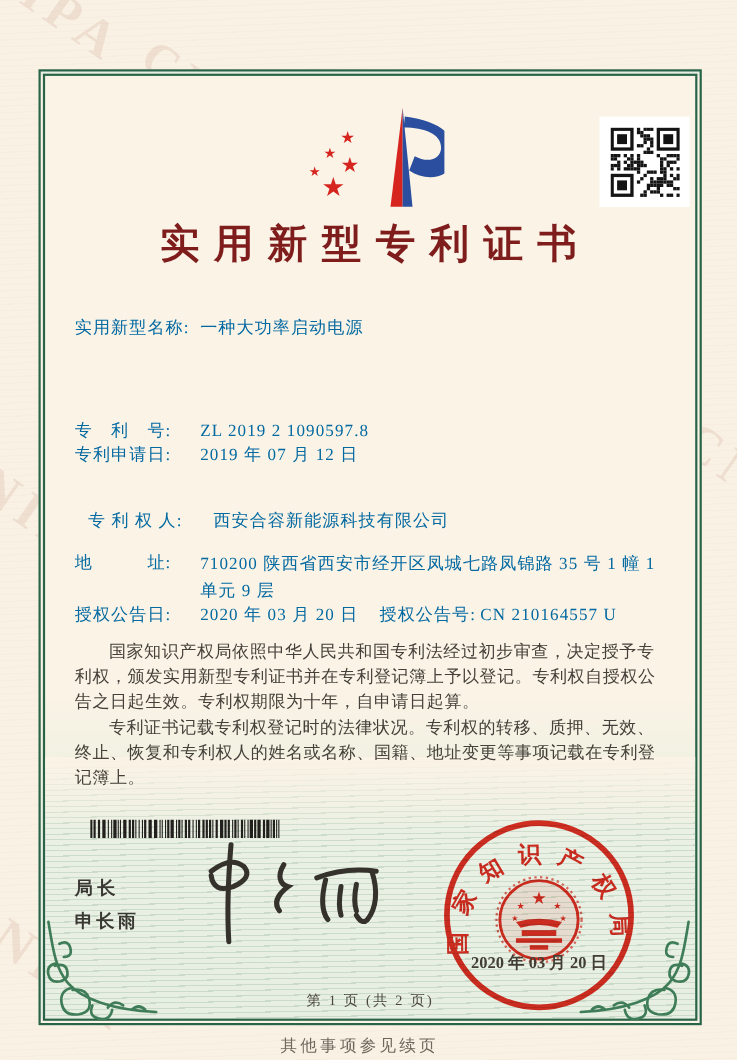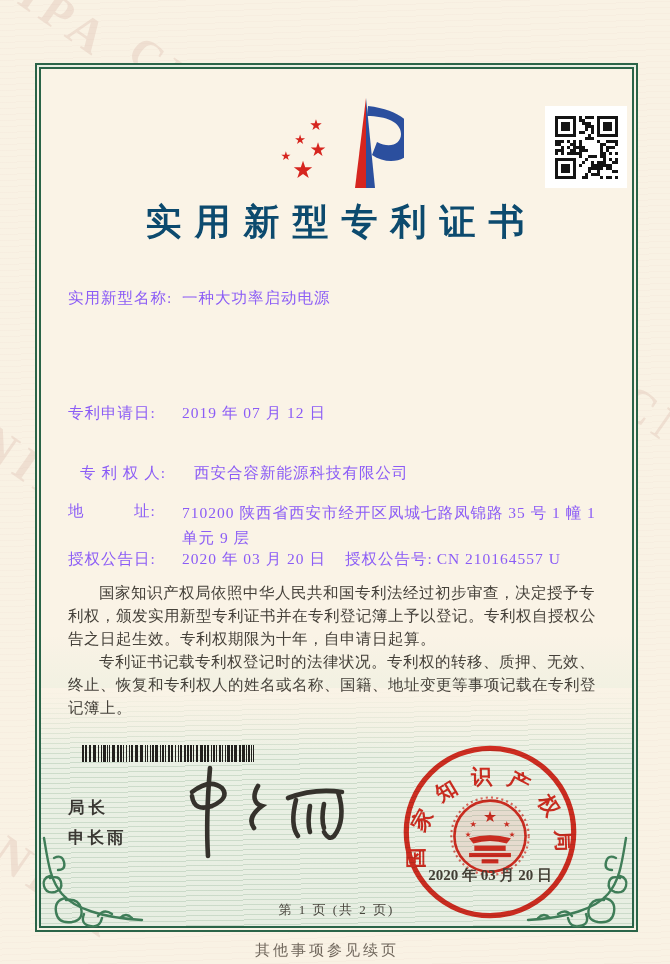--- a/index.html
+++ b/index.html
@@ -37,22 +37,22 @@
       linear-gradient(180deg,rgba(250,243,230,1) 0,rgba(250,243,230,0) 70px),
       repeating-linear-gradient(179deg, rgba(120,162,128,.26) 0 1px, rgba(0,0,0,0) 1px 5px);
     pointer-events:none;
   }
   .layer{position:absolute;z-index:4;}
   #cert-no{left:68px;top:104px;font-size:15px;letter-spacing:2px;color:#4a473f;}
   #logo{left:266px;top:92px;width:138px;height:102px;}
   #qr{left:545px;top:106px;width:82px;height:82px;background:#fff;
       display:flex;align-items:center;justify-content:center;}
   #title{left:0;top:198px;width:670px;text-align:center;font-size:36px;font-weight:700;
-         color:#0c4a6e;letter-spacing:13px;text-indent:13px;}
-  .row{left:68px;width:545px;font-size:15.5px;color:#8b5cf6;}
+         color:#7f1d1d;letter-spacing:13px;text-indent:13px;}
+  .row{left:68px;width:545px;font-size:15.5px;color:#0369a1;}
   .lbl{display:inline-block;min-width:114px;letter-spacing:1px;}
   .val{letter-spacing:1px;}
   .val-block{display:inline-block;width:414px;vertical-align:top;line-height:1.6;}
   #row-name{top:288px;} #row-inventors{top:338px;} #row-patno{top:381px;}
   #row-filing{top:403px;} #row-patentee{top:463px;margin-left:12px;} #row-address{top:501px;}
   #row-grant{top:549px;}
   #grant-no-pair{position:absolute;left:277px;top:0;white-space:nowrap;}
   #paras{left:68px;top:581px;width:538px;font-size:15.5px;line-height:23px;color:#45413a;}
   #paras p{margin:0;text-indent:2em;letter-spacing:.5px;}
   #barcode{left:82px;top:745px;width:178px;height:17px;}
@@ -252,20 +252,23 @@
         <rect x="3" y="45" width="15" height="15" fill="#fff"></rect>
         <rect x="6" y="48" width="9" height="9" fill="#141414"></rect>
       </svg>
     </div>
 
   <div id="title" class="layer">实用新型专利证书</div>
 
   <div class="layer row" id="row-name">
     <span class="lbl">实用新型名称:</span><span class="val">一种大功率启动电源</span>
   </div>
+  <div class="layer row" id="row-patno">
+    <span class="lbl">专　利　号:</span><span class="val">ZL 2019 2 1090597.8</span>
+  </div>
   <div class="layer row" id="row-filing">
     <span class="lbl">专利申请日:</span><span class="val">2019 年 07 月 12 日</span>
   </div>
   <div class="layer row" id="row-patentee">
     <span class="lbl">专 利 权 人:</span><span class="val">西安合容新能源科技有限公司</span>
   </div>
   <div class="layer row" id="row-address">
     <span class="lbl">地　　　址:</span><span class="val val-block">710200 陕西省西安市经开区凤城七路凤锦路 35 号 1 幢 1 单元 9 层</span>
   </div>
   <div class="layer row" id="row-grant" style="position:absolute;">

